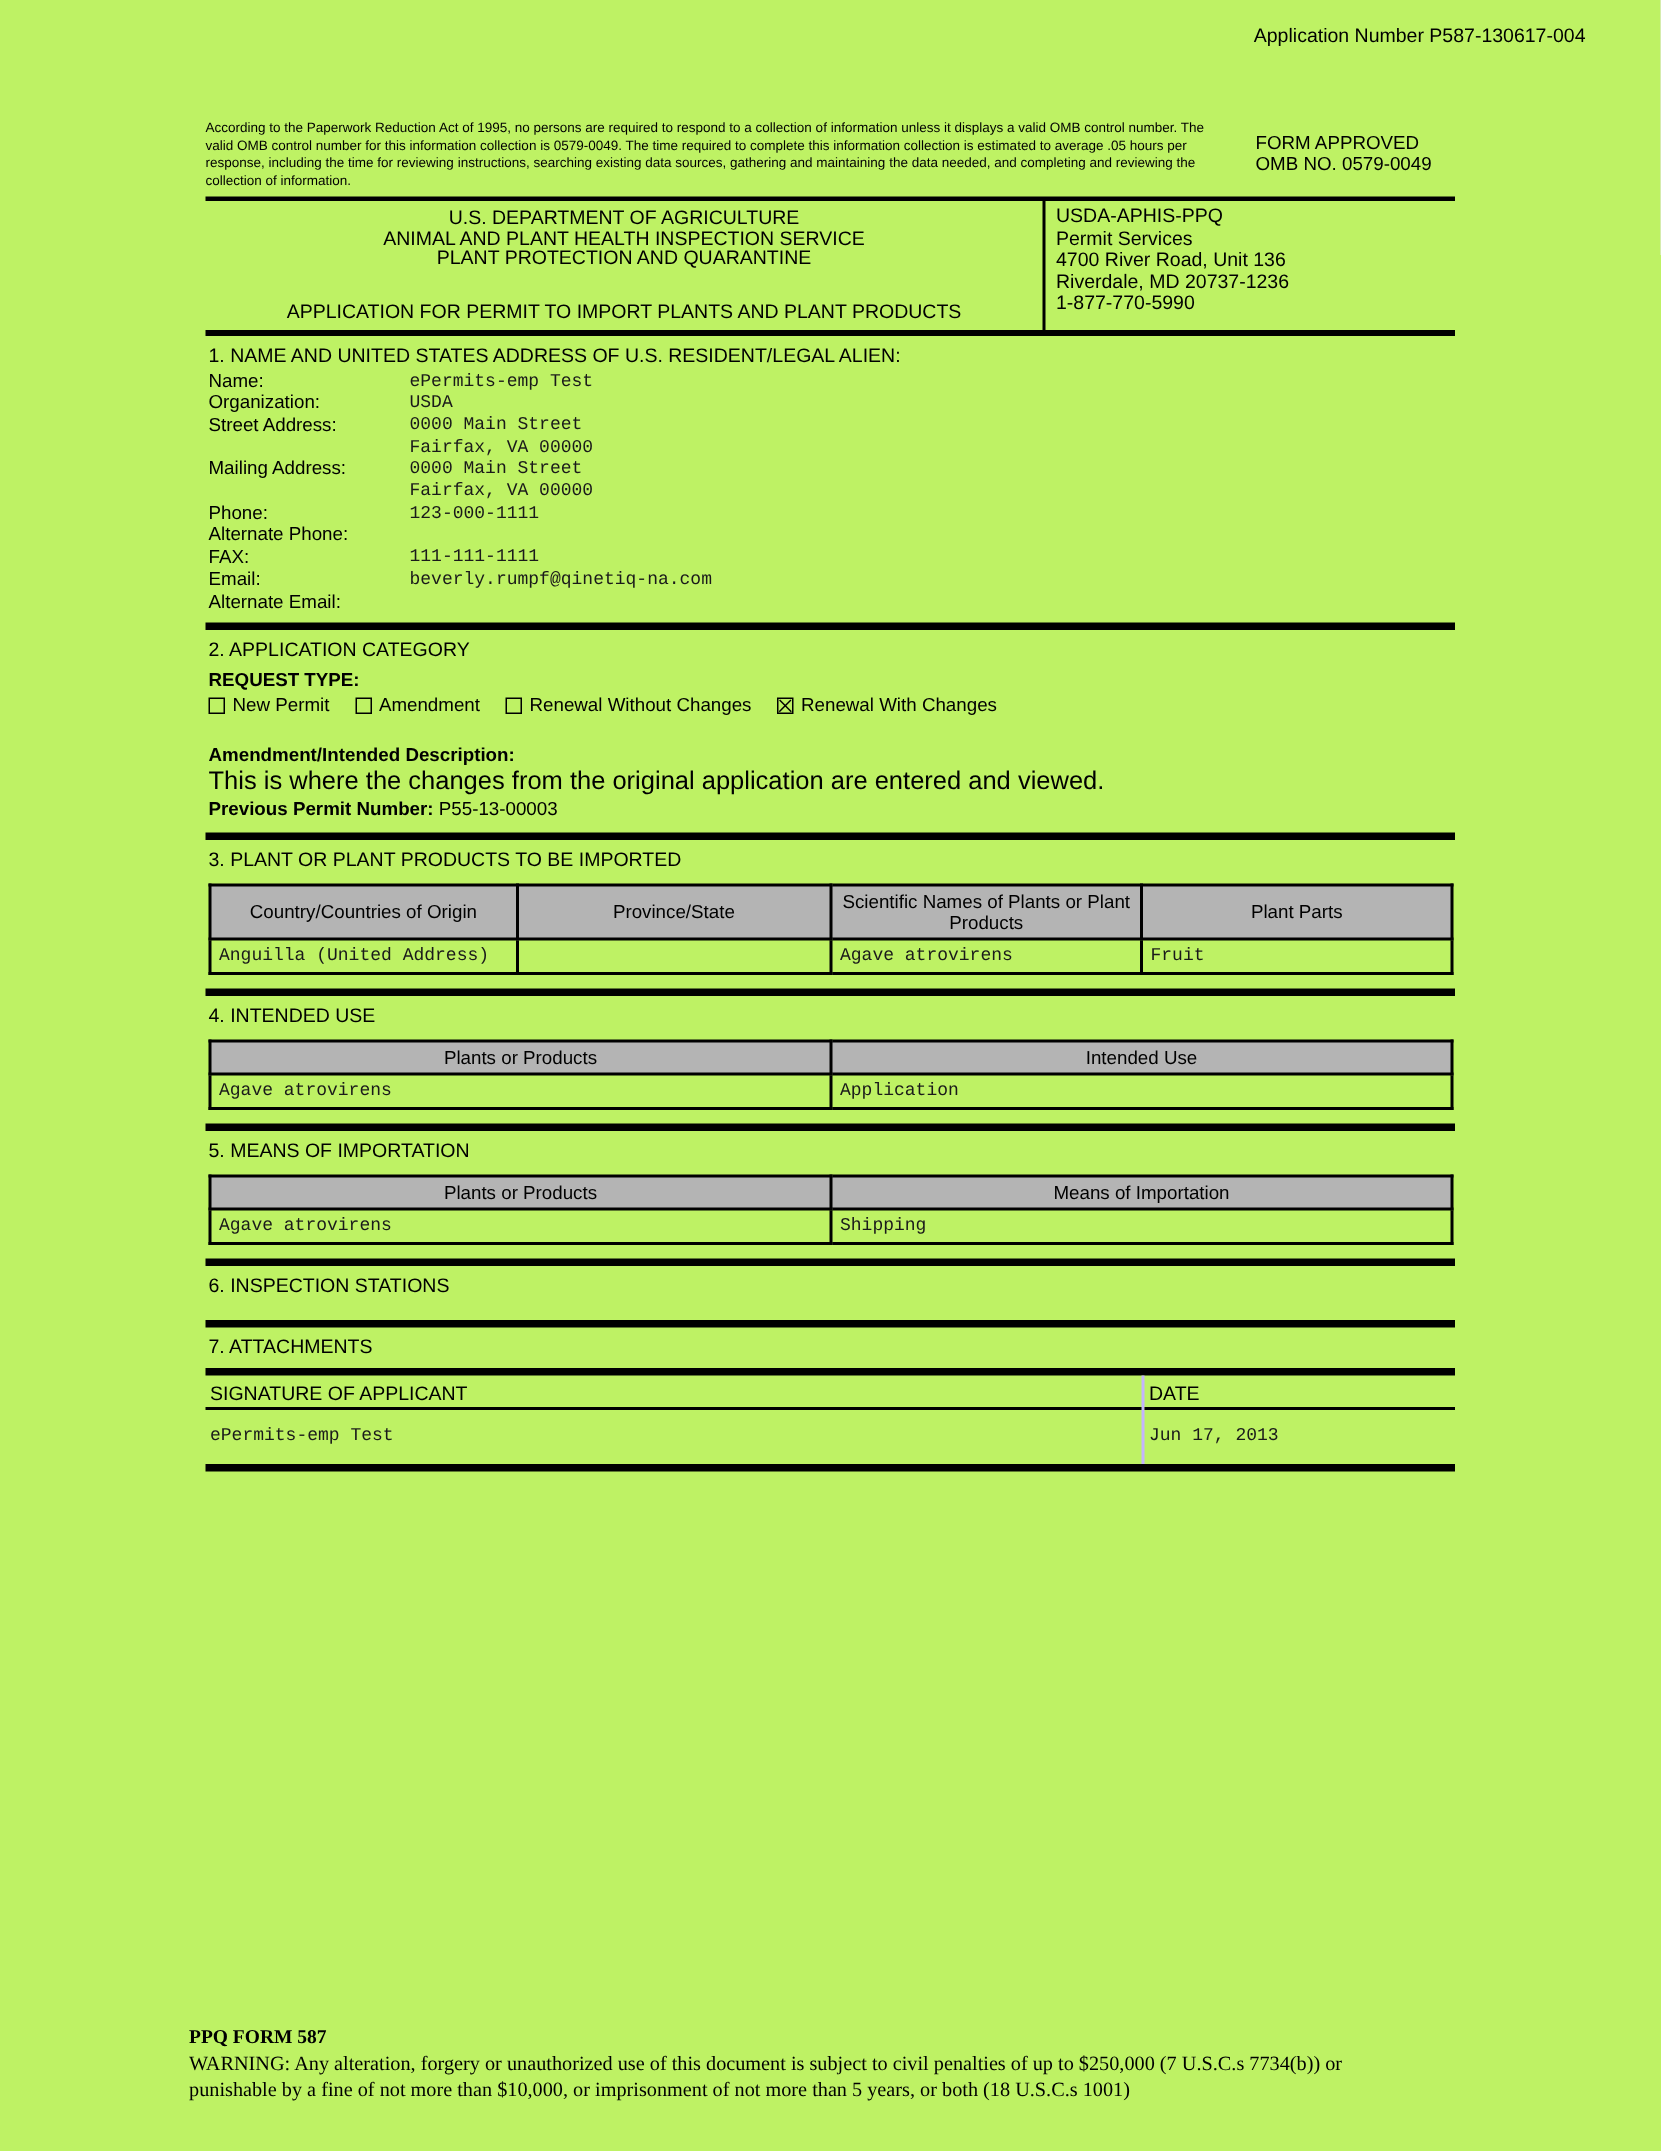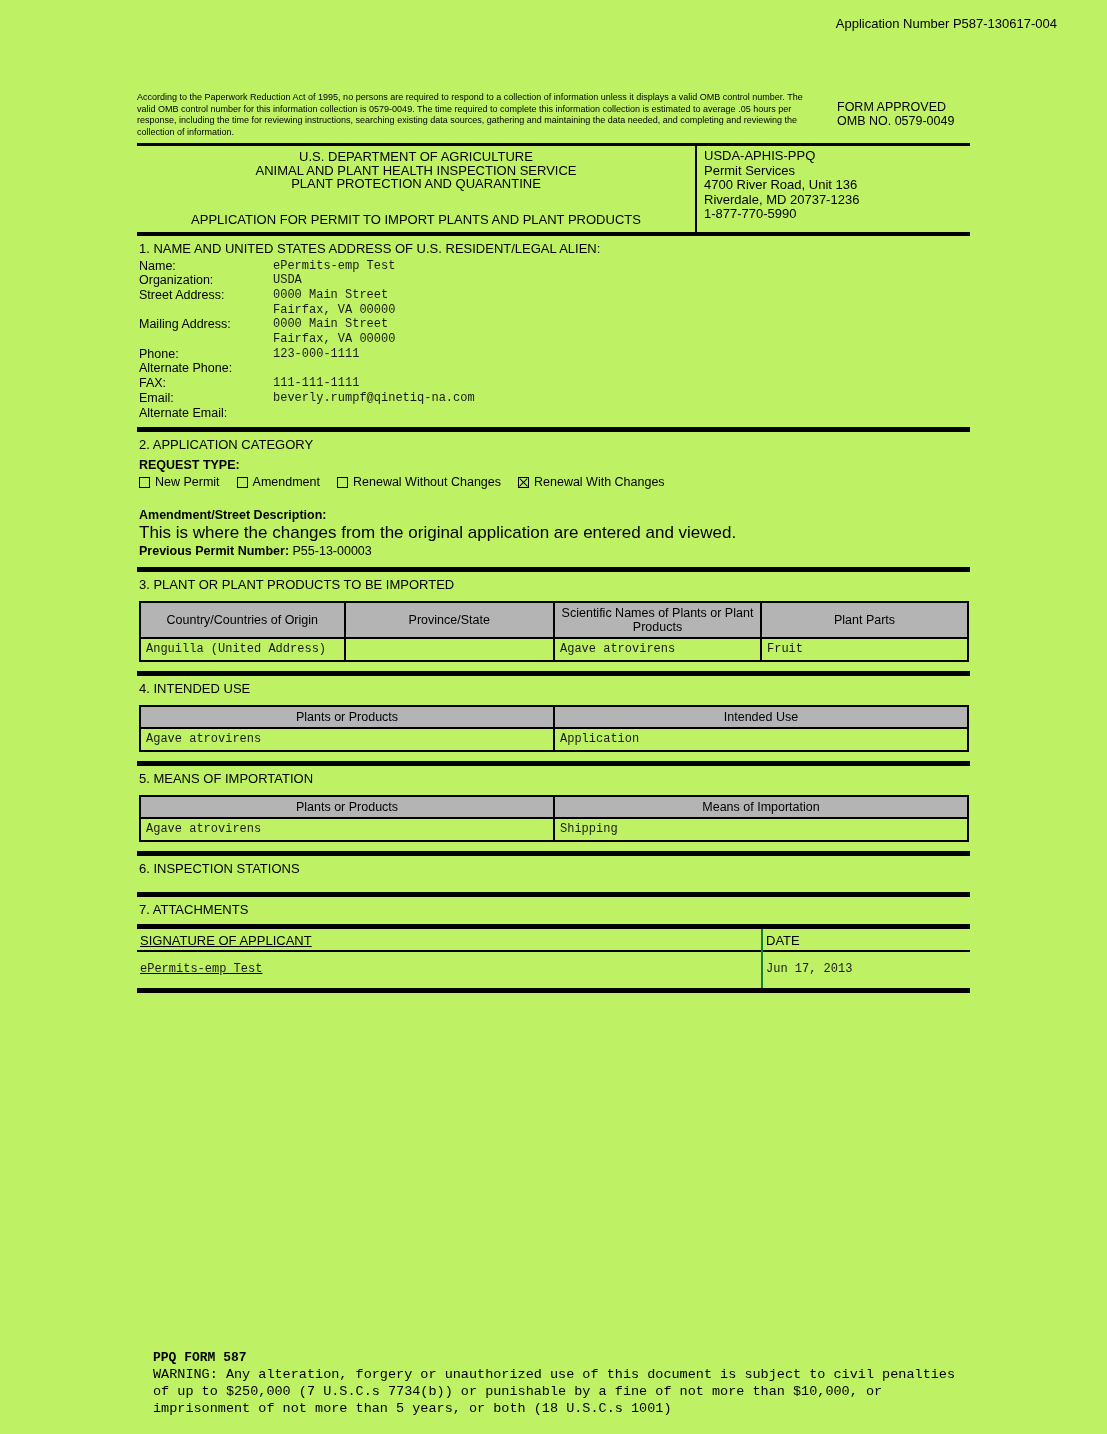--- a/index.html
+++ b/index.html
@@ -1,19 +1,19 @@
 <!DOCTYPE html>
 <html><head>
 <meta charset="utf-8">
 <style>
   * { margin:0; padding:0; box-sizing:border-box; }
   html,body { background:#e8e8e8; }
   body { font-family:"Liberation Sans", sans-serif; color:#000; }
   .page { width:1107px; height:1434px; background:#bef264; position:relative; margin:0 auto; overflow:hidden; }
-  .content { position:absolute; left:137px; top:12px; width:833px; }
+  .content { position:absolute; left:137px; top:0; width:833px; }
 
   .app-number { text-align:right; padding:16px 50px 0 0; font-size:13px; }
 
   .pra-row { display:flex; margin-top:80px; }
   .pra-text { width:688px; font-size:9px; line-height:11.5px; padding-right:14px; }
   .form-approved { flex:1; font-size:12.5px; line-height:14px; padding-top:8px; padding-left:12px; }
 
   .header-block { display:flex; border-top:3px solid #000; border-bottom:4px solid #000; margin-top:5px; }
   .header-left { width:558px; text-align:center; padding:4px 0 5px; }
   .agency-line { font-size:13px; line-height:13.5px; }
@@ -44,26 +44,26 @@
   .prev-permit { font-size:12.5px; margin-top:1px; padding-left:2px; }
   .prev-permit .b { font-weight:bold; }
 
   table.form-table { border-collapse:collapse; width:830px; margin:6px 0 0 2px; table-layout:fixed; }
   .form-table th { background:#b4b4b4; border:2px solid #000; font-size:12.5px; font-weight:normal; text-align:center; padding:3px 6px; line-height:14px; }
   .form-table td { border:2px solid #000; font-family:"Liberation Mono", monospace; font-size:12px; color:#1a1a1a; padding:3px 5px 4px; height:23px; vertical-align:top; white-space:pre; }
   .tbl-gap { height:9px; }
 
   .sig-block { display:flex; border-bottom:5px solid #000; margin-top:0; }
   .sig-cell { display:flex; flex-direction:column; }
-  .sig-left { width:626px; border-right:2px solid #15803d;text-decoration:underline; }
+  .sig-left { width:626px; border-right:2px solid #c4b5fd; }
   .sig-right { flex:1; }
   .sig-label { font-size:13px; padding:4px 0 2px 3px; border-bottom:2px solid #000; }
   .sig-value { font-family:"Liberation Mono", monospace; font-size:12px; color:#1a1a1a; padding:10px 0 12px 3px; }
 
-  .footer { position:absolute; left:153px; top:1350px; width:812px; font-family:Liberation Mono, monospace; }
+  .footer { position:absolute; left:126px; top:1350px; width:812px; font-family:Liberation Serif, serif; }
   .form-number { font-weight:bold; font-size:13px; }
   .warning { font-size:13.5px; line-height:17px; margin-top:1px; }
 </style>
 </head>
 <body>
 
 <div class="page">
 
   <div class="app-number">Application Number P587-130617-004</div>
 
@@ -156,21 +156,21 @@
       </div>
       <div class="checkbox-item">
         <span class="checkbox"></span>
         <span>Renewal Without Changes</span>
       </div>
       <div class="checkbox-item">
         <span class="checkbox checked"></span>
         <span>Renewal With Changes</span>
       </div>
     </div>
-    <div class="amend-label">Amendment/Street Description:</div>
+    <div class="amend-label">Amendment/Intended Description:</div>
     <div class="amend-text">This is where the changes from the original application are entered and viewed.</div>
     <div class="prev-permit">
       <span class="b">Previous Permit Number:</span>
       <span>P55-13-00003</span>
     </div>
 
     <div class="rule" style="margin-top:9px;"></div>
 
     <div class="section-title">3. PLANT OR PLANT PRODUCTS TO BE IMPORTED</div>
     <table class="form-table">

